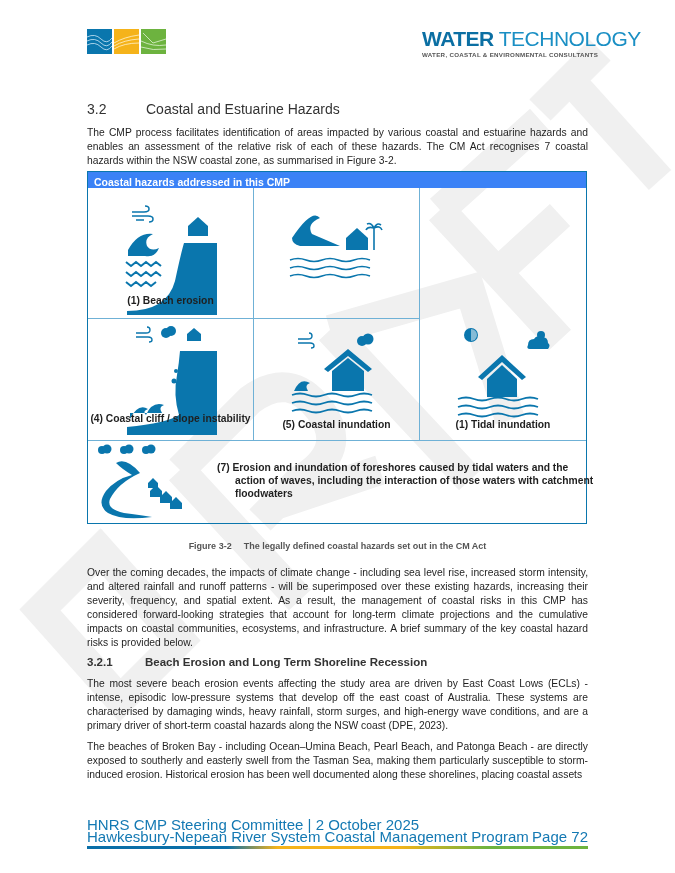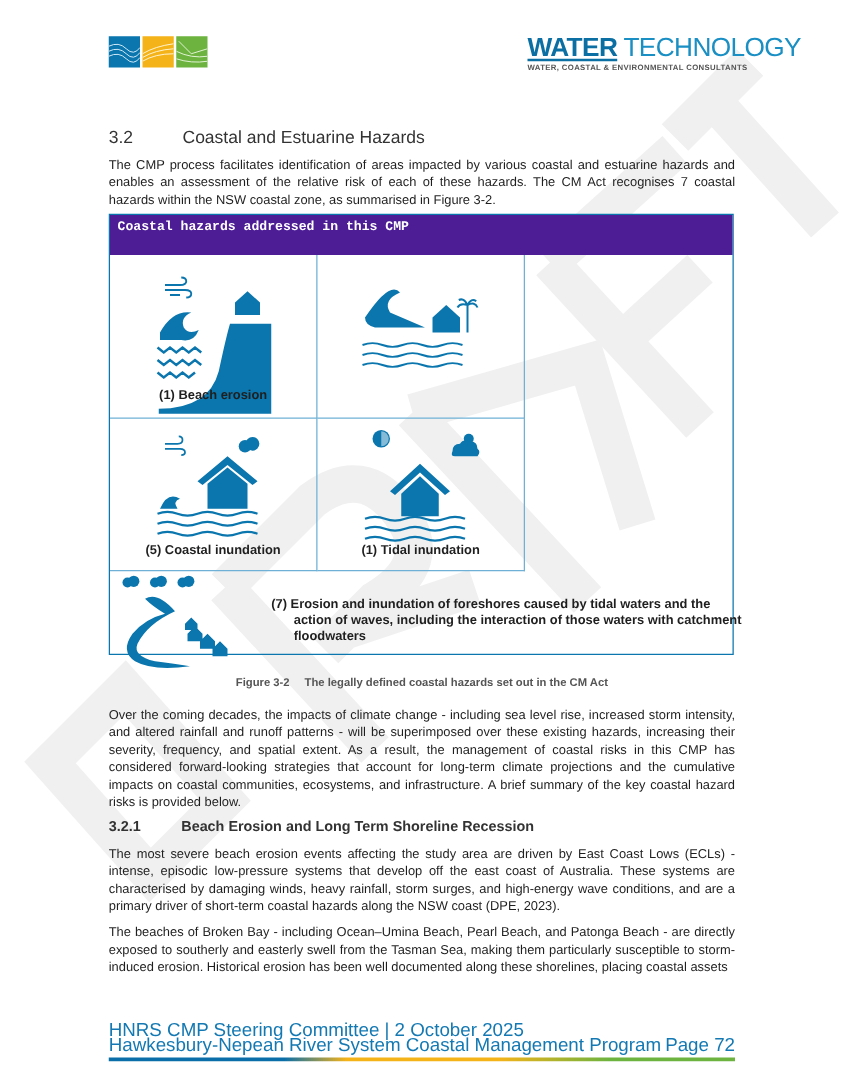--- a/index.html
+++ b/index.html
@@ -2,28 +2,28 @@
 <html><head>
 <meta charset="utf-8">
 <style>
   html, body { margin:0; padding:0; background:#fff; }
   body { width:675px; height:873px; position:relative; overflow:hidden; font-family:"Liberation Sans", sans-serif; color:#222; }
   .watermark { position:absolute; left:0; top:0; width:675px; height:873px; pointer-events:none; }
   .logo-left { position:absolute; left:87px; top:29px; display:flex; gap:2px; }
   .logo-left .sq { width:25px; height:25px; position:relative; overflow:hidden; }
   .logo-right { position:absolute; left:422px; top:29px; text-align:left; }
   .logo-right .brand { font-size:21px; letter-spacing:-0.5px; color:#0b6fa3; line-height:20px; }
-  .logo-right .brand b { font-weight:bold;text-decoration:underline; }
+  .logo-right .brand b { font-weight:bold; }
   .logo-right .brand span { font-weight:normal; color:#1a8fc4; }
   .logo-right .tag { font-size:6.2px; color:#555; letter-spacing:0.3px; margin-top:2px; font-weight:bold; }
   .h2 { position:absolute; left:87px; top:101px; font-size:14px; color:#333; }
   .h2 .num { display:inline-block; width:59px; }
   .para { position:absolute; left:87px; width:501px; font-size:10.3px; line-height:14px; text-align:justify; color:#1f1f1f; }
   .fig { position:absolute; left:87px; top:171px; width:500px; height:353px; border:1px solid #0a76ad; box-sizing:border-box; }
-  .fig-head { background:#4c1d95; color:#fff; font-weight:bold; font-size:10.5px; height:32px; line-height:20px; padding-left:6px;font-family:Liberation Mono, monospace; }
+  .fig-head { background:#3b82f6; color:#fff; font-weight:bold; font-size:10.5px; height:16px; line-height:20px; padding-left:6px; }
   .grid { display:grid; grid-template-columns:166px 166px 166px; }
   .cell { position:relative; height:131px; border-right:1px solid #6fb1d6; border-bottom:1px solid #6fb1d6; box-sizing:border-box; }
   .row2 .cell { height:122px; }
   .cell:nth-child(3n) { border-right:none; }
   .cell svg { position:absolute; left:0; top:0; }
   .cap { position:absolute; left:0; right:0; text-align:center; font-weight:bold; font-size:10.3px; line-height:12.5px; color:#1f1f1f; }
   .wide { position:relative; height:80px; }
   .wide .cap7 { position:absolute; left:129px; top:20px; width:360px; font-weight:bold; font-size:10.3px; line-height:13px; color:#1f1f1f; padding-left:18px; text-indent:-18px; }
   .figcap { position:absolute; left:87px; width:501px; top:541px; text-align:center; font-size:9px; font-weight:bold; color:#555; }
   .figcap .lbl { margin-right:12px; }
@@ -115,20 +115,35 @@
           <path d="M120 62 v-22 M120 40 q-6 -2 -8 2 M120 40 q6 -3 8 2 M120 40 q-3 -6 -7 -4 M120 40 q3 -6 7 -3" fill="none" stroke-width="1.6"></path>
           <path d="M36 72 q8 -3 16 0 t16 0 t16 0 t16 0 t16 0" fill="none" stroke-width="1.5"></path>
           <path d="M36 80 q8 -3 16 0 t16 0 t16 0 t16 0 t16 0" fill="none" stroke-width="1.5"></path>
           <path d="M36 88 q8 -3 16 0 t16 0 t16 0 t16 0 t16 0" fill="none" stroke-width="1.5"></path>
         </g>
       </svg>
     </div>
   </div>
   <div class="grid row2">
 
+    <div class="cell">
+      <svg width="166" height="122">
+        <g fill="#0a76ad" stroke="#0a76ad">
+          <path d="M48 14 h10 q4 0 4 -3 q0 -3 -3 -3 M48 18 h12 q4 0 4 3 q0 2 -3 2" fill="none" stroke-width="1.4"></path>
+          <circle cx="78" cy="14" r="5" stroke="none"></circle>
+            <circle cx="83" cy="12" r="5" stroke="none"></circle>
+          <path d="M99 15 l7 -6 l7 6 v7 h-14 z" stroke="none"></path>
+          <path d="M92 32 h37 v84 h-90 v-8 q40 -4 52 -12 q-6 -20 -2 -40 q2 -12 3 -24 z" stroke="none"></path>
+          <circle cx="88" cy="52" r="2" stroke="none"></circle>
+            <circle cx="86" cy="62" r="2.5" stroke="none"></circle>
+          <path d="M42 100 q8 -16 18 -10 q-6 2 -2 6 q6 -14 18 -10 q-6 2 -2 8 h-32 z" stroke="none"></path>
+        </g>
+      </svg>
+      <div class="cap" style="top:94px">(4)   Coastal cliff / slope instability</div>
+    </div>
 
     <div class="cell">
       <svg width="166" height="122">
         <g fill="#0a76ad" stroke="#0a76ad">
           <path d="M44 20 h10 q4 0 4 -3 q0 -3 -3 -3 M44 24 h12 q4 0 4 3 q0 2 -3 2" fill="none" stroke-width="1.4"></path>
           <circle cx="108" cy="22" r="5" stroke="none"></circle>
             <circle cx="114" cy="20" r="5.5" stroke="none"></circle>
           <path d="M70 50 l24 -20 l24 20 l-4 3 l-20 -16 l-20 16 z" stroke="none"></path>
           <path d="M78 52 l16 -13 l16 13 v20 h-32 z" stroke="none"></path>
           <path d="M40 72 q6 -14 16 -8 q-6 2 -2 8 z" stroke="none"></path>

